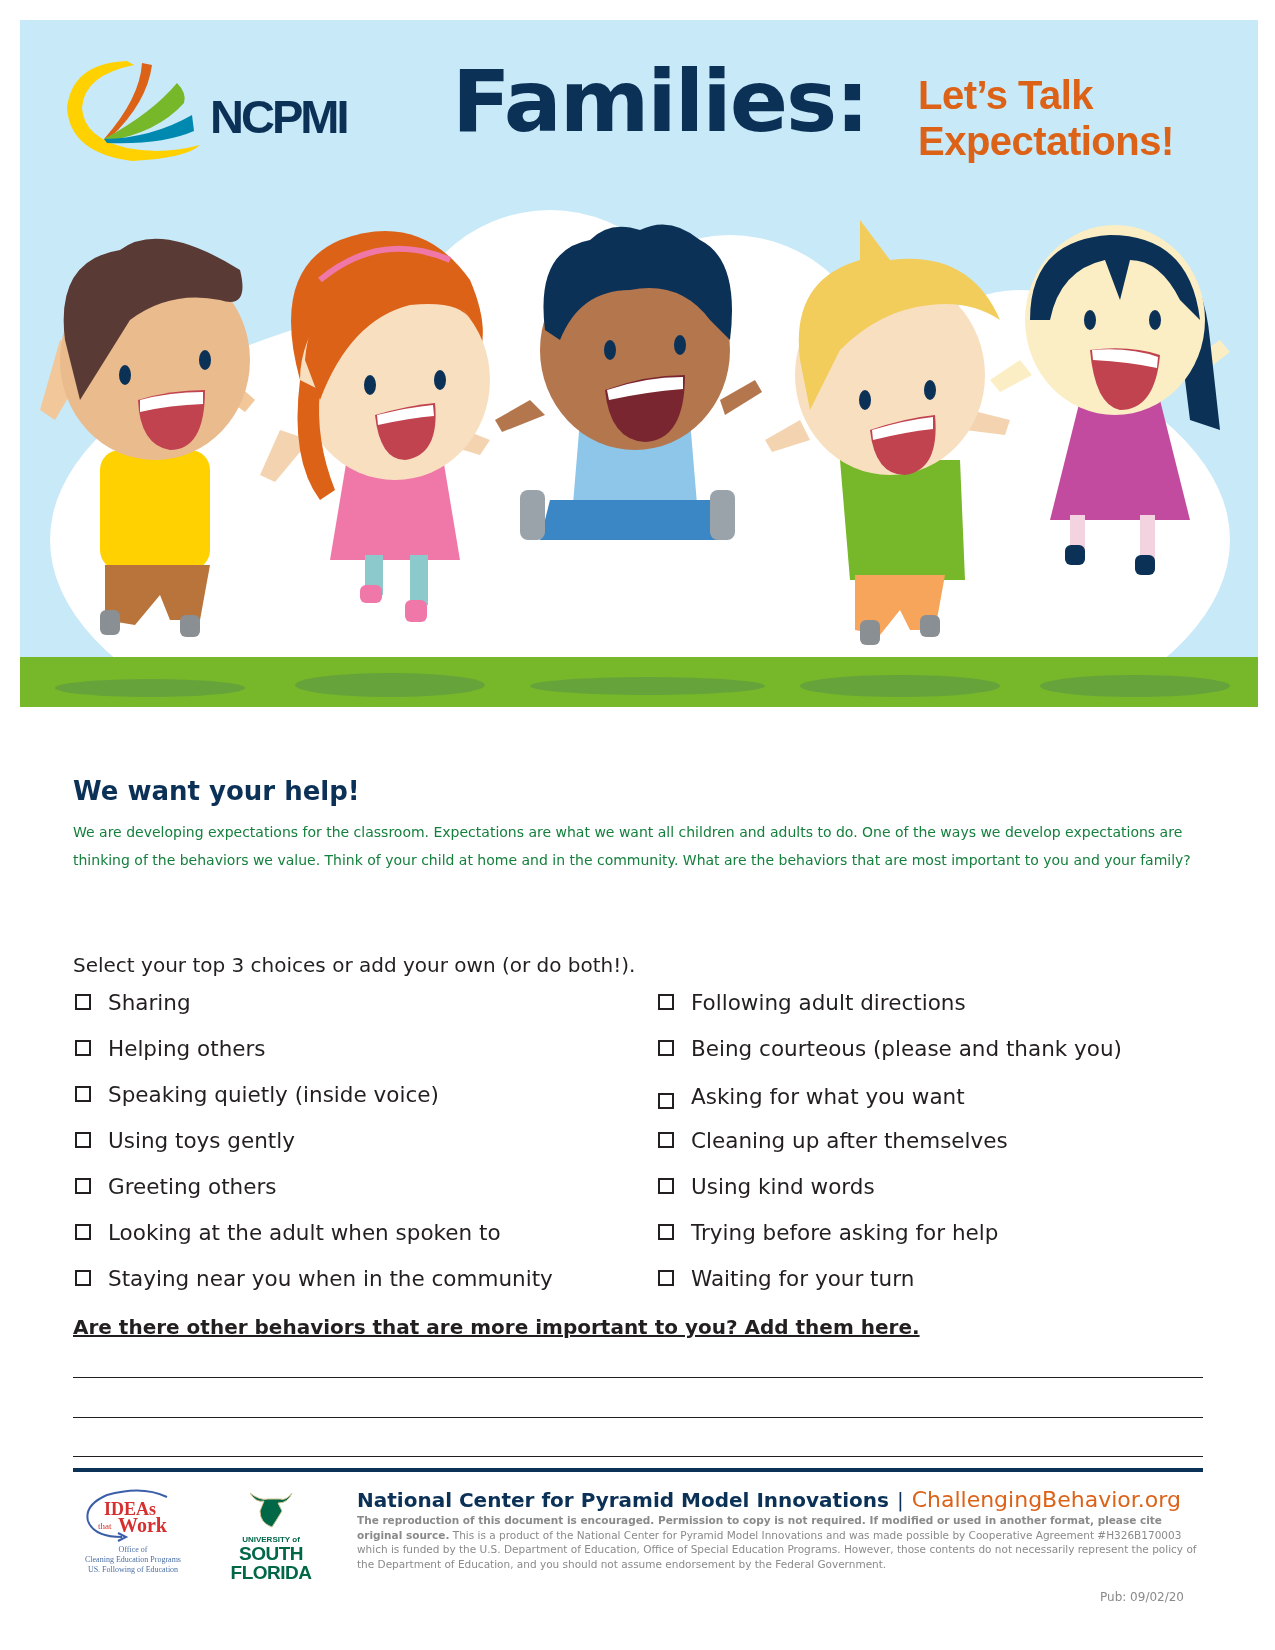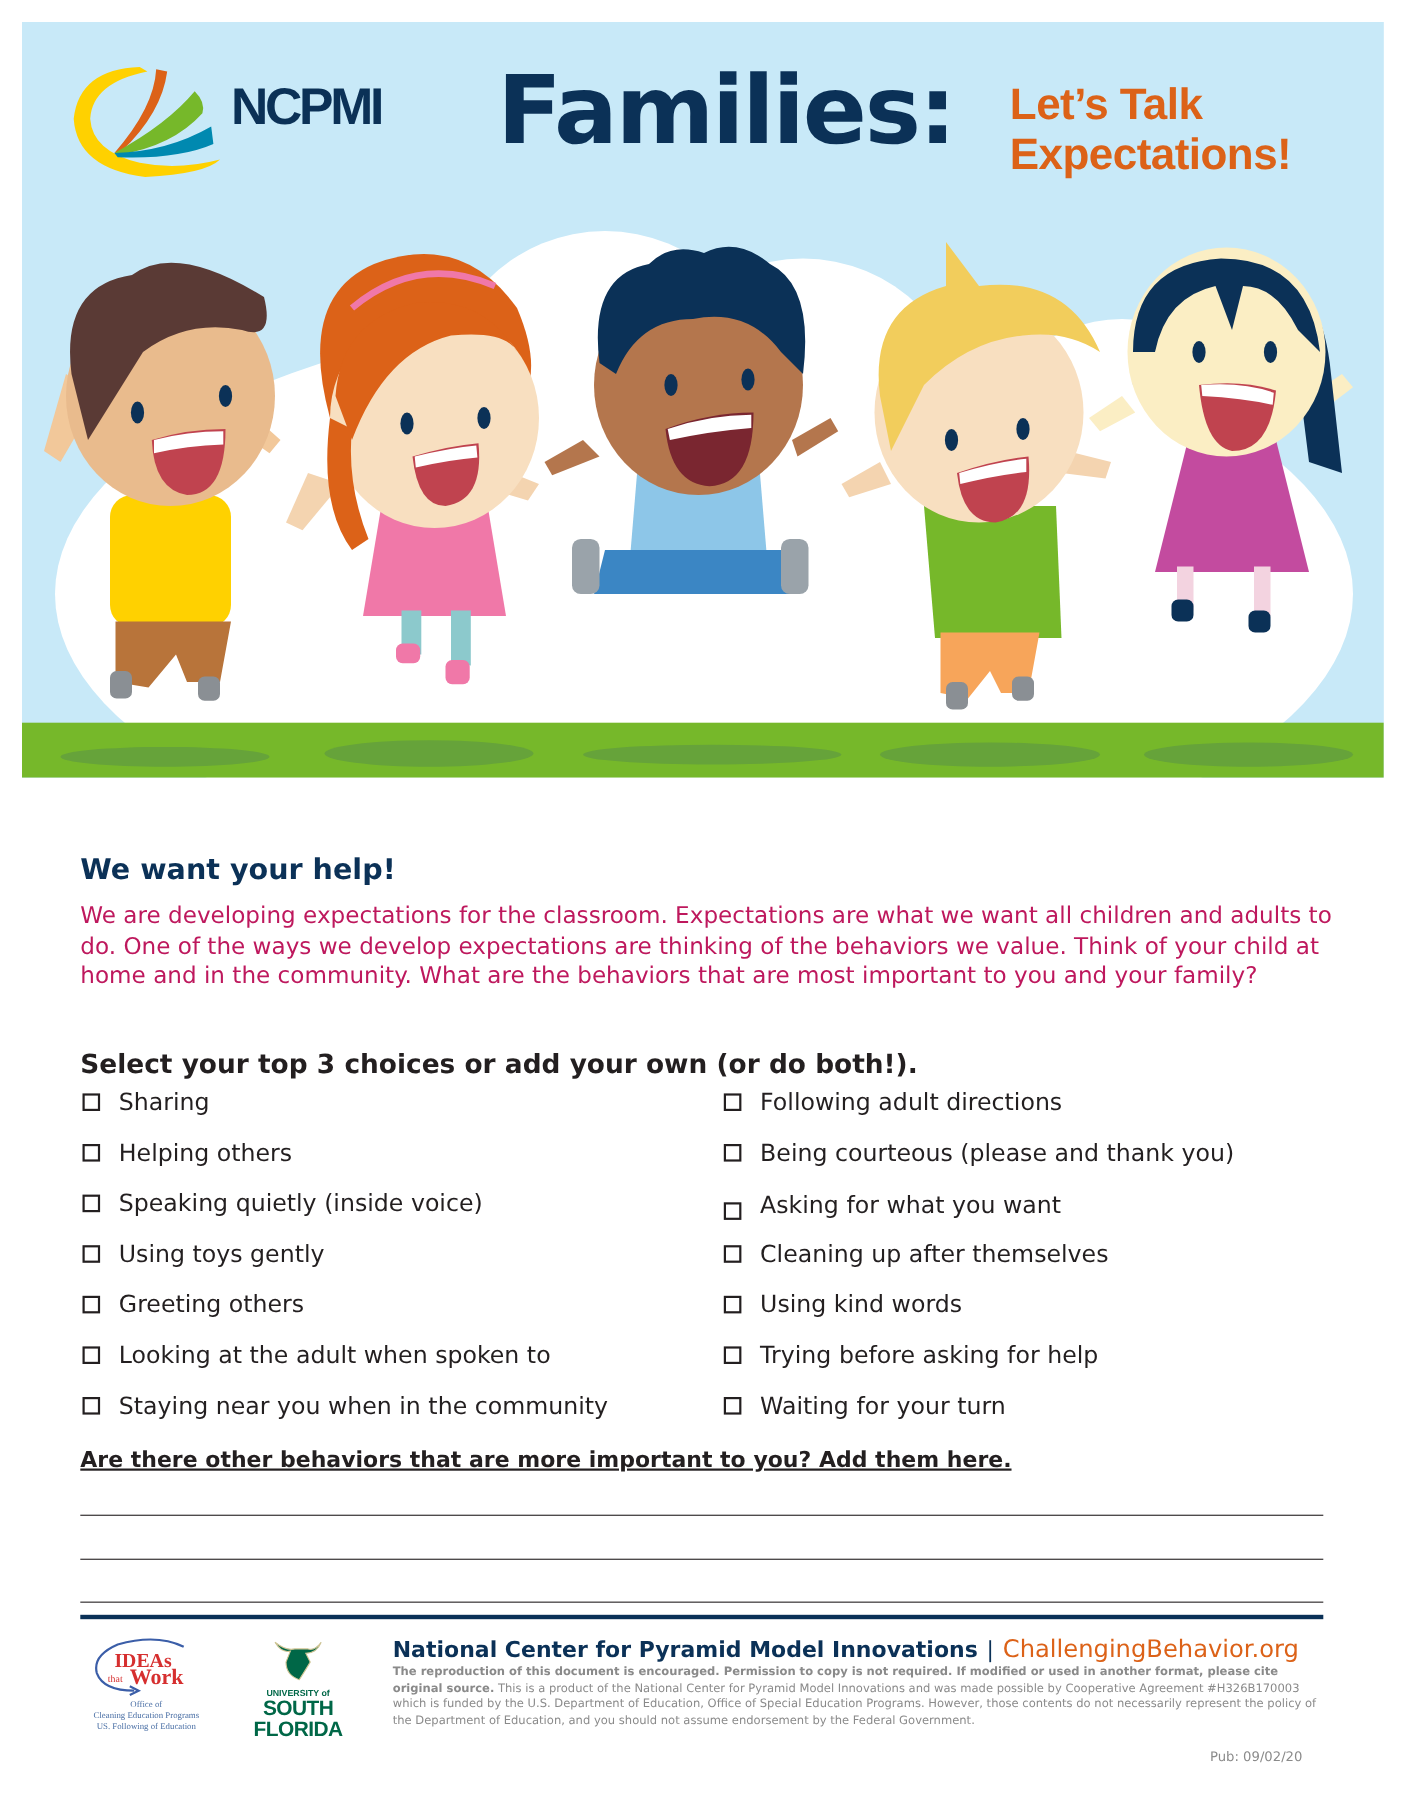--- a/index.html
+++ b/index.html
@@ -7,31 +7,31 @@
          font-family: "DejaVu Sans", sans-serif; color: #231f20; }
   .abs { position: absolute; }
 
   
   .banner { left: 20px; top: 20px; width: 1238px; height: 687px; background: #c8e9f8; overflow: hidden; }
   .cloud { background: #ffffff; border-radius: 50%; position: absolute; }
   .grass { position: absolute; left: 0; top: 637px; width: 1238px; height: 50px; background: #76b82a; }
   .grass-patch { position: absolute; background: #66a33a; border-radius: 50%; height: 18px; }
 
   .logo-wrap { left: 52px; top: 53px; width: 350px; height: 110px; }
-  .logo-text { position: absolute; left: 158px; top: 16px; font-family: "Liberation Sans", sans-serif;
+  .logo-text { position: absolute; left: 158px; top: 36px; font-family: "Liberation Sans", sans-serif;
                font-weight: bold; font-size: 47px; color: #0b3157; letter-spacing: -3px; }
   .title-main { left: 452px; top: 58px; font-family: "DejaVu Sans", sans-serif; font-weight: bold;
                 font-size: 86px; color: #0b3157; letter-spacing: -2px; line-height: 1; }
   .title-sub { left: 918px; top: 72px; font-family: "Liberation Sans", sans-serif; font-weight: bold;
                font-size: 40px; color: #dc6218; line-height: 46px; letter-spacing: -0.5px; }
 
   
   .h-help { left: 73px; top: 776px; font-size: 26px; font-weight: bold; color: #0b3157; }
-  .intro { left: 73px; top: 819px; width: 1140px; font-size: 21px; line-height: 27.5px; color: #be185d; }
-  .instr { left: 73px; top: 953px; font-size: 24px; font-weight: bold; color: #231f20; }
+  .intro { left: 73px; top: 819px; width: 1140px; font-size: 14px; line-height: 27.5px; color: #15803d; }
+  .instr { left: 73px; top: 953px; font-size: 20px; font-weight: normal; color: #231f20; }
 
   .cb-row { position: absolute; display: flex; align-items: center; height: 30px; font-size: 21.5px; color: #231f20; }
   .cb-box { width: 16px; height: 16px; border: 2px solid #231f20; box-sizing: border-box; margin-right: 17px; flex: none; }
 
   .prompt { left: 73px; top: 1315px; font-size: 20px; font-weight: bold; color: #231f20; text-decoration: underline; }
   .ans-line { position: absolute; left: 73px; width: 1130px; height: 0; border-top: 1.5px solid #231f20; }
   .rule { left: 73px; top: 1468px; width: 1130px; height: 4px; background: #0b3157; }
 
   
   .ideas { left: 78px; top: 1487px; width: 110px; height: 90px; }

